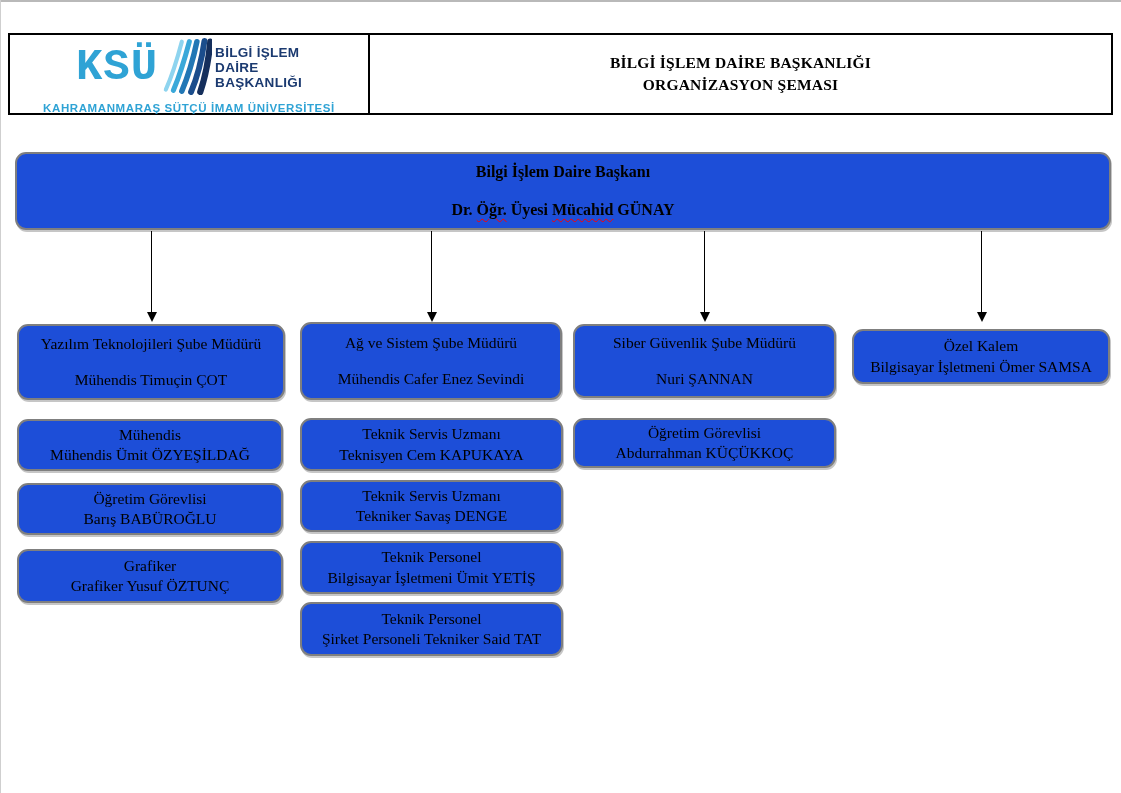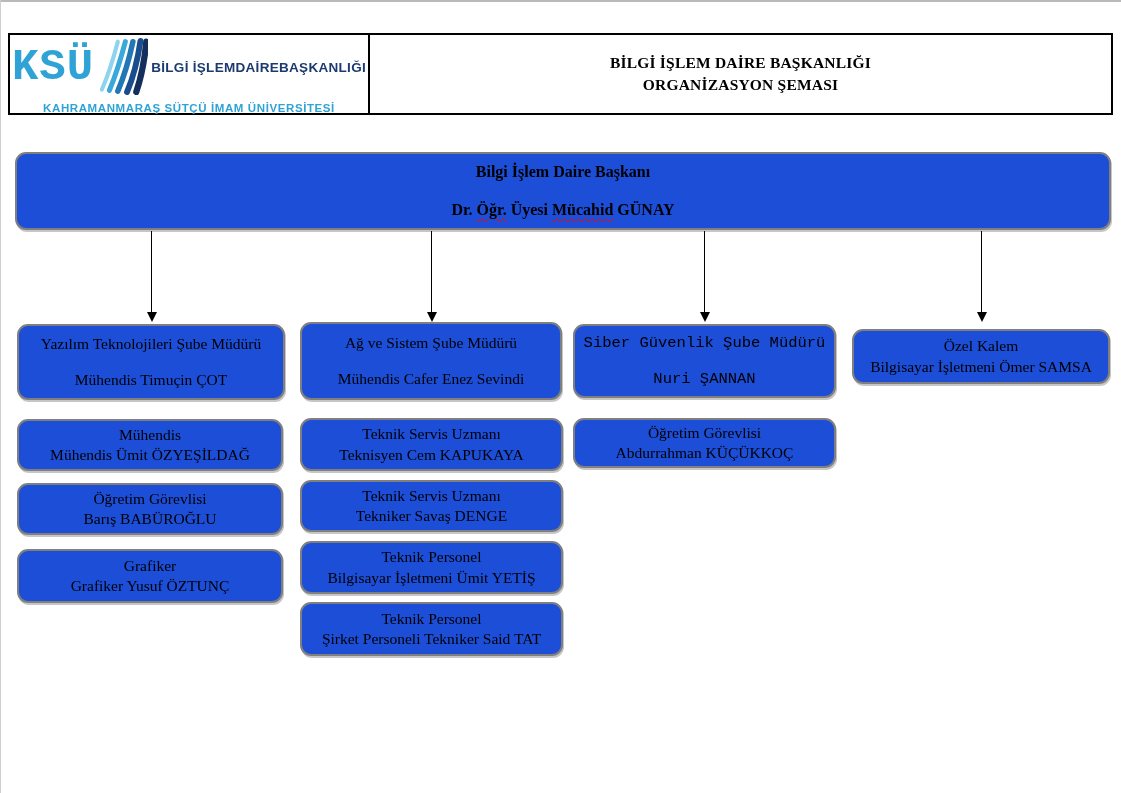--- a/index.html
+++ b/index.html
@@ -11,21 +11,21 @@
   .page-left-line{position:absolute;top:0;left:0;width:1px;height:793px;background:#cfcfcf;}
 
   
   .hbox{position:absolute;top:33px;height:82px;background:#fff;border:2px solid #000;box-sizing:border-box;}
   .logo-box{left:8px;width:362px;display:flex;flex-direction:column;align-items:center;justify-content:center;}
   .title-box{left:368px;width:745px;display:flex;flex-direction:column;align-items:center;justify-content:center;}
   .title-line{font-weight:bold;font-size:15.5px;line-height:1.45;letter-spacing:.2px;}
 
   .logo-row{display:flex;align-items:center;justify-content:center;gap:2px;margin-top:2px;}
   .ksu-acronym{font-family:Liberation Mono, monospace;font-weight:bold;font-size:44px;line-height:.9;letter-spacing:1px;}
-  .ksu-unit{display:flex;align-items:center;font-family:"Liberation Sans",sans-serif;font-weight:bold;font-size:13.5px;line-height:1.12;letter-spacing:.3px;}
+  .ksu-unit{display:flex;flex-direction:column;align-items:flex-start;font-family:"Liberation Sans",sans-serif;font-weight:bold;font-size:13.5px;line-height:1.12;letter-spacing:.3px;}
   .ksu-univ{font-family:"Liberation Sans",sans-serif;font-weight:bold;font-size:11.5px;letter-spacing:.6px;margin-top:3px;white-space:nowrap;}
   .swoosh{width:52px;height:58px;margin:0 1px 4px 0;}
 
   
   .obox{
     position:absolute;background:#1d4ed8;border:2px solid #7f7f7f;border-radius:11px;
     box-sizing:border-box;display:flex;flex-direction:column;align-items:center;justify-content:center;
     text-align:center;font-size:15.5px;line-height:1.3;padding:2px 6px;
     box-shadow:1px 2px 0 rgba(128,128,128,0.45);
   }
@@ -112,21 +112,21 @@
   </div>
   <div class="obox" style="left:300px;top:541px;width:263px;height:53px;">
     <div>Teknik Personel</div>
     <div>Bilgisayar İşletmeni Ümit YETİŞ</div>
   </div>
   <div class="obox" style="left:300px;top:602px;width:263px;height:54px;">
     <div>Teknik Personel</div>
     <div>Şirket Personeli Tekniker Said TAT</div>
   </div>
 
-  <div class="obox spread" style="left:573px;top:324px;width:263px;height:74px;font-family:Liberation Mono, monospace;">
+  <div class="obox spread" style="left:573px;top:324px;width:263px;height:74px;">
     <div>Siber Güvenlik Şube Müdürü</div>
     <div>Nuri ŞANNAN</div>
   </div>
   <div class="obox" style="left:573px;top:418px;width:263px;height:50px;">
     <div>Öğretim Görevlisi</div>
     <div>Abdurrahman KÜÇÜKKOÇ</div>
   </div>
 
   <div class="obox" style="left:852px;top:329px;width:258px;height:55px;">
     <div>Özel Kalem</div>

